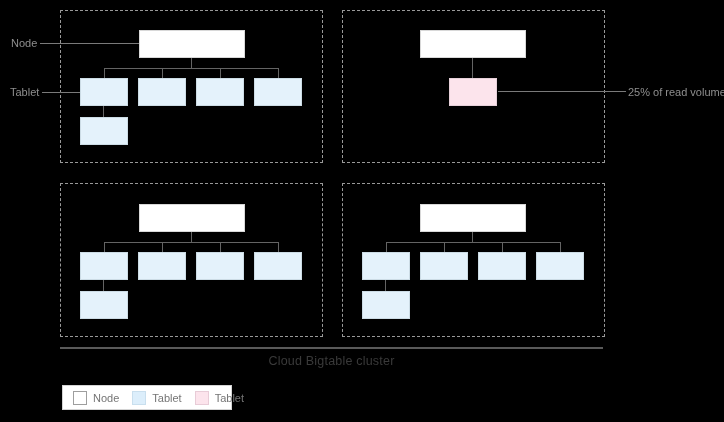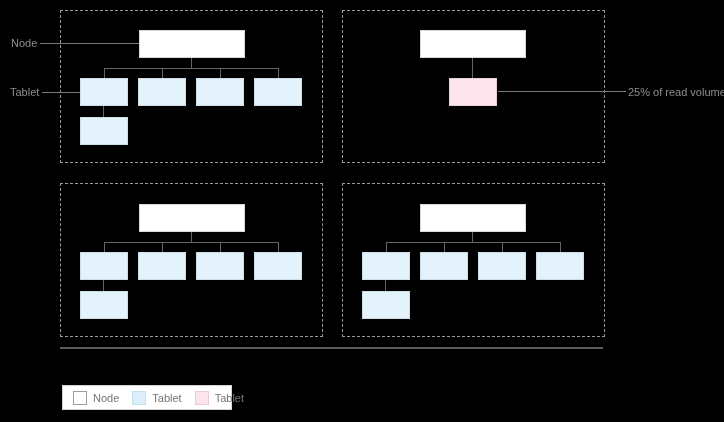--- a/index.html
+++ b/index.html
@@ -122,20 +122,21 @@
   <div class="vline" style="left:502px;top:242px;height:10px;"></div>
   <div class="vline" style="left:560px;top:242px;height:10px;"></div>
   <div class="tablet" style="left:362px;top:252px;"></div>
   <div class="tablet" style="left:420px;top:252px;"></div>
   <div class="tablet" style="left:478px;top:252px;"></div>
   <div class="tablet" style="left:536px;top:252px;"></div>
   <div class="vline" style="left:385px;top:280px;height:11px;"></div>
   <div class="tablet" style="left:362px;top:291px;"></div>
 
   <div class="divider"></div>
+  <div class="caption">Cloud Bigtable cluster</div>
 
   <div class="legend">
     <div class="legend-item">
       <span class="legend-swatch" style="background-color: rgb(255, 255, 255); border-color: rgb(158, 158, 158);"></span>
       <span class="legend-label">Node</span>
     </div>
     <div class="legend-item">
       <span class="legend-swatch" style="background-color: rgb(220, 238, 251); border-color: rgb(201, 223, 238);"></span>
       <span class="legend-label">Tablet</span>
     </div>

